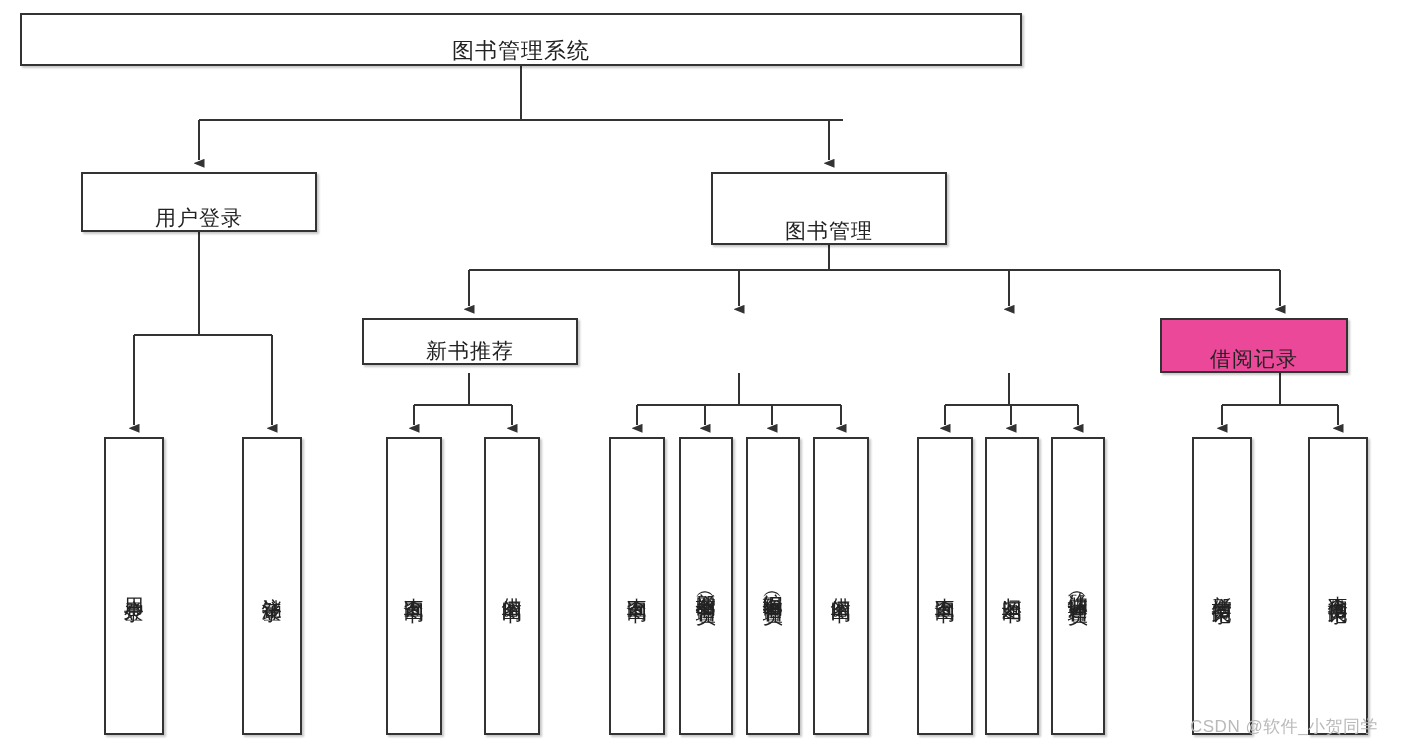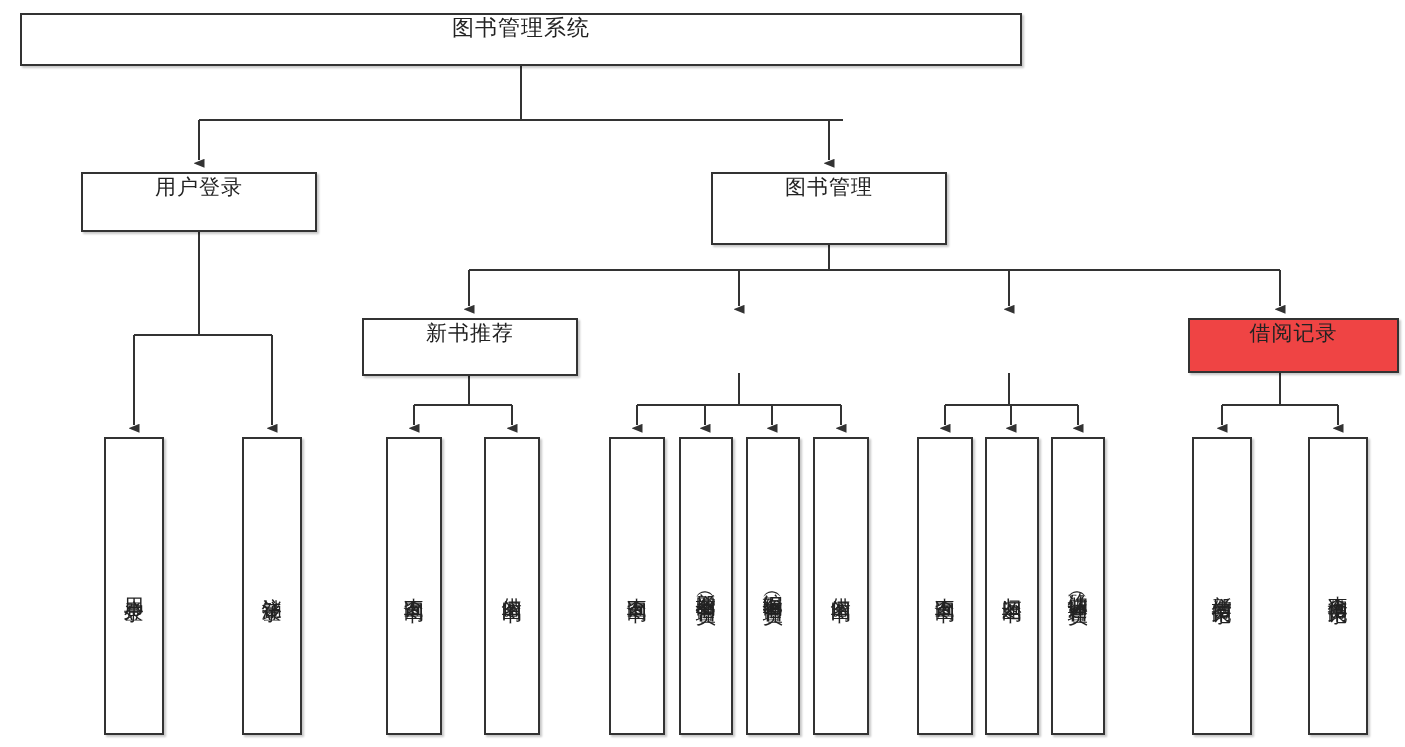--- a/index.html
+++ b/index.html
@@ -24,21 +24,21 @@
     width: 1405px;
     height: 747px;
   }
   .node {
     position: absolute;
     box-sizing: border-box;
     background: #ffffff;
     border: 2px solid #333333;
     box-shadow: 2px 2px 2px rgba(0,0,0,0.22);
     display: flex;
-    align-items: flex-start;
+    align-items: flex-end;
     justify-content: center;
     color: #222222;
   }
   .node.h {
     
   }
   .node.h .label {
     font-size: 21px;
     line-height: 1.2;
     letter-spacing: 1px;
@@ -130,24 +130,24 @@
     <span class="label">图书管理系统</span>
   </div>
 
   <div class="node h" style="left: 81px; top: 172px; width: 236px; height: 60px; border-color: rgb(51, 51, 51); background: rgb(255, 255, 255); color: rgb(34, 34, 34);">
     <span class="label">用户登录</span>
   </div>
   <div class="node h" style="left: 711px; top: 172px; width: 236px; height: 73px; border-color: rgb(51, 51, 51); background: rgb(255, 255, 255); color: rgb(34, 34, 34);">
     <span class="label">图书管理</span>
   </div>
 
-  <div class="node h" style="left: 362px; top: 318px; width: 216px; height: 58px; border-color: rgb(51, 51, 51); background: rgb(255, 255, 255); color: rgb(34, 34, 34);">
+  <div class="node h" style="left: 362px; top: 318px; width: 216px; height: 47px; border-color: rgb(51, 51, 51); background: rgb(255, 255, 255); color: rgb(34, 34, 34);">
     <span class="label">新书推荐</span>
   </div>
-  <div class="node h" style="left: 1188px; top: 318px; width: 211px; height: 55px; border-color: rgb(51, 51, 51); background: #ef4444; color: rgb(34, 34, 34);">
+  <div class="node h" style="left: 1160px; top: 318px; width: 188px; height: 55px; border-color: rgb(51, 51, 51); background: #ec4899; color: rgb(34, 34, 34);">
     <span class="label">借阅记录</span>
   </div>
 
   <div class="node v" style="left: 104px; top: 437px; width: 60px; height: 298px; border-color: rgb(51, 51, 51); background: rgb(255, 255, 255); color: rgb(34, 34, 34);">
     <span class="label">用户登录</span>
   </div>
   <div class="node v" style="left: 242px; top: 437px; width: 60px; height: 298px; border-color: rgb(51, 51, 51); background: rgb(255, 255, 255); color: rgb(34, 34, 34);">
     <span class="label">注销登录</span>
   </div>
   <div class="node v" style="left: 386px; top: 437px; width: 56px; height: 298px; border-color: rgb(51, 51, 51); background: rgb(255, 255, 255); color: rgb(34, 34, 34);">
@@ -177,14 +177,15 @@
   <div class="node v" style="left: 1051px; top: 437px; width: 54px; height: 298px; border-color: rgb(51, 51, 51); background: rgb(255, 255, 255); color: rgb(34, 34, 34);">
     <span class="label">确认归还（管理员）</span>
   </div>
   <div class="node v" style="left: 1192px; top: 437px; width: 60px; height: 298px; border-color: rgb(51, 51, 51); background: rgb(255, 255, 255); color: rgb(34, 34, 34);">
     <span class="label">新增借阅记录</span>
   </div>
   <div class="node v" style="left: 1308px; top: 437px; width: 60px; height: 298px; border-color: rgb(51, 51, 51); background: rgb(255, 255, 255); color: rgb(34, 34, 34);">
     <span class="label">查询借阅记录</span>
   </div>
 
+  <div class="watermark" style="left: 1190px; top: 715px; color: rgb(185, 185, 185);">CSDN @软件_小贺同学</div>
 
 </div>
 
 </body></html>

